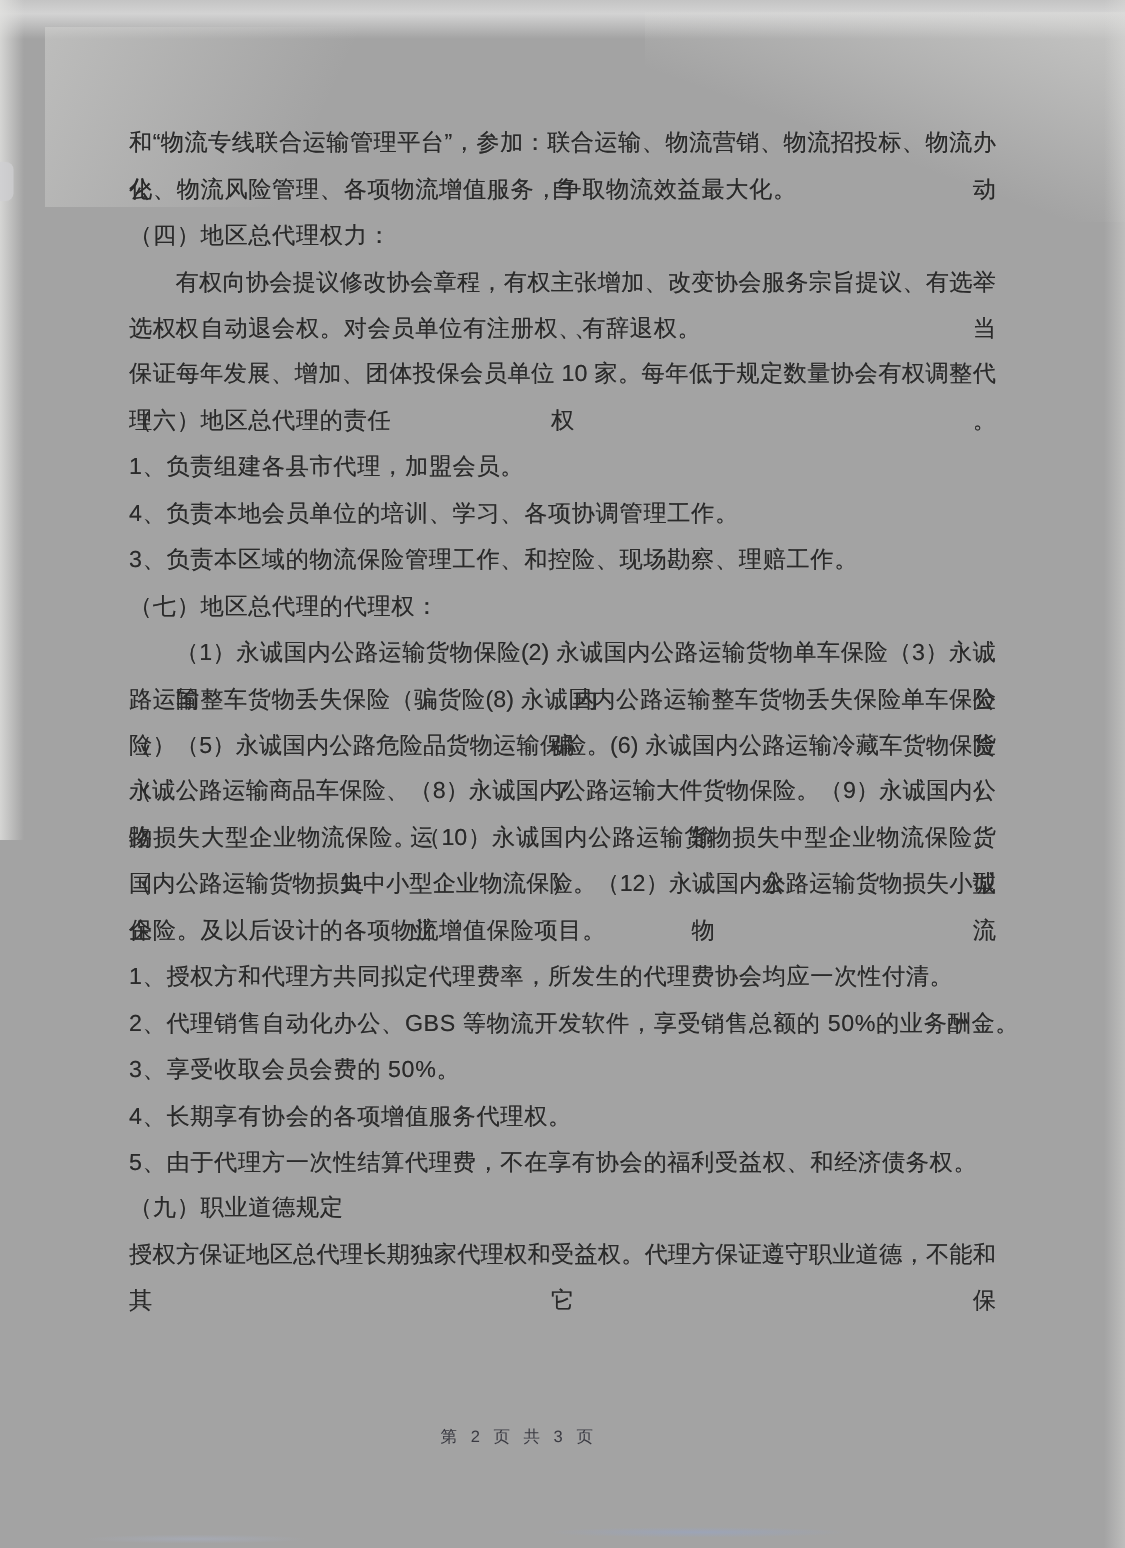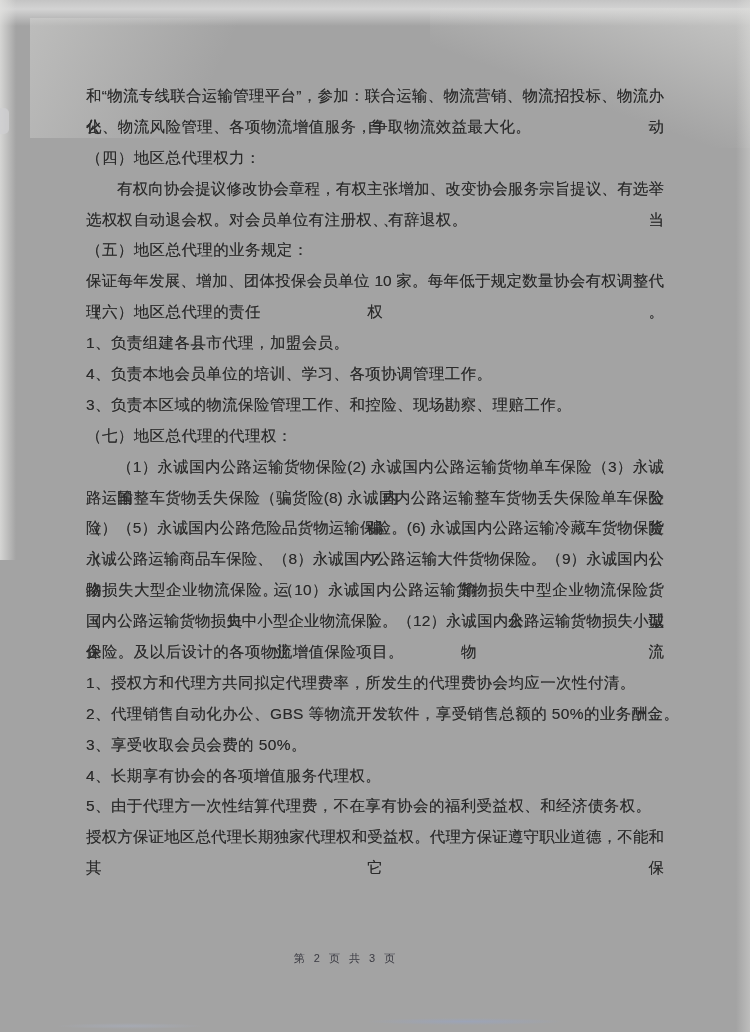--- a/index.html
+++ b/index.html
@@ -101,36 +101,36 @@
   <div class="scan-right-soft"></div>
   <div class="scan-bottom-smudge"></div>
   <div class="scan-bottom-smudge2"></div>
 
   <div class="doc-body">
       <div class="line justify">和“物流专线联合运输管理平台”，参加：联合运输、物流营销、物流招投标、物流办公自动</div>
       <div class="line">化、物流风险管理、各项物流增值服务，争取物流效益最大化。</div>
       <div class="line">（四）地区总代理权力：</div>
       <div class="line indent justify">有权向协会提议修改协会章程，有权主张增加、改变协会服务宗旨提议、有选举权、当</div>
       <div class="line">选权、自动退会权。对会员单位有注册权、有辞退权。</div>
-      <div class="line">（五）地区总代理的业务规定：</div>
       <div class="line justify">保证每年发展、增加、团体投保会员单位 10 家。每年低于规定数量协会有权调整代理权。</div>
       <div class="line">（六）地区总代理的责任</div>
       <div class="line">1、负责组建各县市代理，加盟会员。</div>
       <div class="line">4、负责本地会员单位的培训、学习、各项协调管理工作。</div>
       <div class="line">3、负责本区域的物流保险管理工作、和控险、现场勘察、理赔工作。</div>
       <div class="line">（七）地区总代理的代理权：</div>
       <div class="line indent justify">（1）永诚国内公路运输货物保险(2) 永诚国内公路运输货物单车保险（3）永诚国内公</div>
       <div class="line justify">路运输整车货物丢失保险（骗货险(8) 永诚国内公路运输整车货物丢失保险单车保险（骗货</div>
       <div class="line justify">险）（5）永诚国内公路危险品货物运输保险。(6) 永诚国内公路运输冷藏车货物保险（7）</div>
       <div class="line justify">永诚公路运输商品车保险、（8）永诚国内公路运输大件货物保险。（9）永诚国内公路运输货</div>
       <div class="line justify">物损失大型企业物流保险。（10）永诚国内公路运输货物损失中型企业物流保险。（11）永诚</div>
       <div class="line justify">国内公路运输货物损失中小型企业物流保险。（12）永诚国内公路运输货物损失小型企业物流</div>
       <div class="line">保险。及以后设计的各项物流增值保险项目。</div>
       <div class="line">1、授权方和代理方共同拟定代理费率，所发生的代理费协会均应一次性付清。</div>
       <div class="line">2、代理销售自动化办公、GBS 等物流开发软件，享受销售总额的 50%的业务酬金。</div>
       <div class="line">3、享受收取会员会费的 50%。</div>
       <div class="line">4、长期享有协会的各项增值服务代理权。</div>
       <div class="line">5、由于代理方一次性结算代理费，不在享有协会的福利受益权、和经济债务权。</div>
+      <div class="line">（九）职业道德规定</div>
       <div class="line justify">授权方保证地区总代理长期独家代理权和受益权。代理方保证遵守职业道德，不能和其它保</div>
     </div>
 
   <div class="page-footer">第 2 页 共 3 页</div>
 </div>
 
 </body></html>

